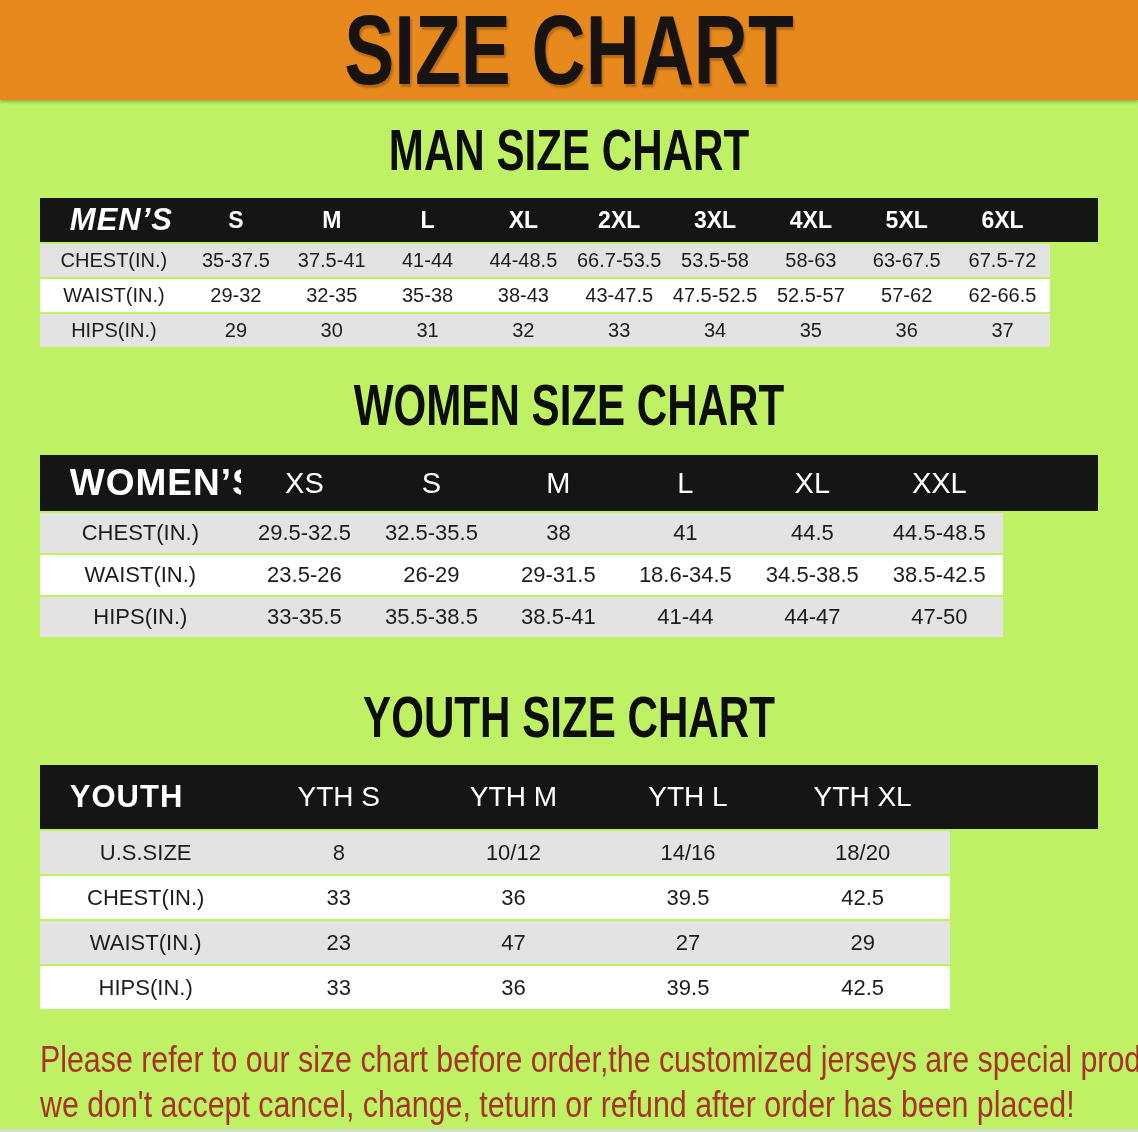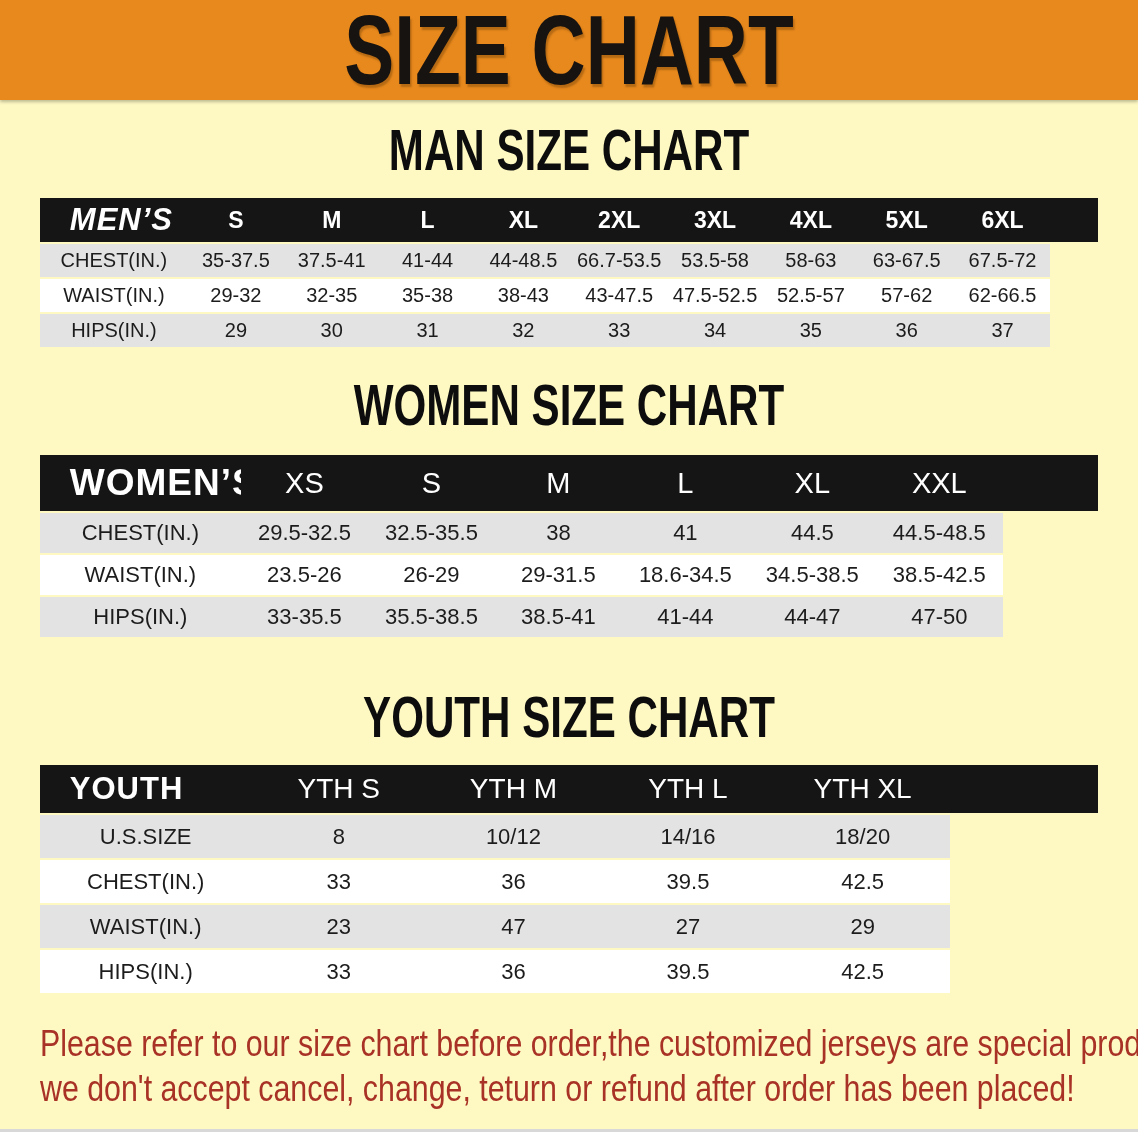--- a/index.html
+++ b/index.html
@@ -1,17 +1,17 @@
 <!DOCTYPE html>
 <html><head>
 <meta charset="utf-8">
 <style>
   html,body{margin:0;padding:0;background:#fff;}
   .page{
-    width:1138px;height:1132px;position:relative;overflow:hidden;background:#fef9c3;
+    width:1138px;height:1132px;position:relative;overflow:hidden;background:#bef264;
     font-family:"Liberation Sans", sans-serif;color:#111;
   }
   
   .banner{
     height:100px;background:#E8891D;display:flex;align-items:center;justify-content:center;
     box-shadow:0 2px 3px rgba(0,0,0,0.25);
   }
   .banner-title{
     display:inline-block;font-size:96px;font-weight:700;color:#171310;line-height:1;
     transform:scale(0.78,1.02);letter-spacing:0px;white-space:nowrap;
@@ -210,21 +210,21 @@
     <table class="size-table">
         <colgroup>
           <col style="width:20%">
           <col style="width:16.5%">
           <col style="width:16.5%">
           <col style="width:16.5%">
           <col style="width:16.5%">
           <col style="width:14%">
         </colgroup>
         <tbody>
-          <tr style="height:48px">
+          <tr style="height:64px">
             <th class="lbl">YOUTH</th>
             <th>YTH S</th>
             <th>YTH M</th>
             <th>YTH L</th>
             <th>YTH XL</th>
             <th class="sp"></th>
           </tr>
           <tr class="even" style="height:43px">
             <td class="lbl-cell">U.S.SIZE</td>
             <td>8</td>

